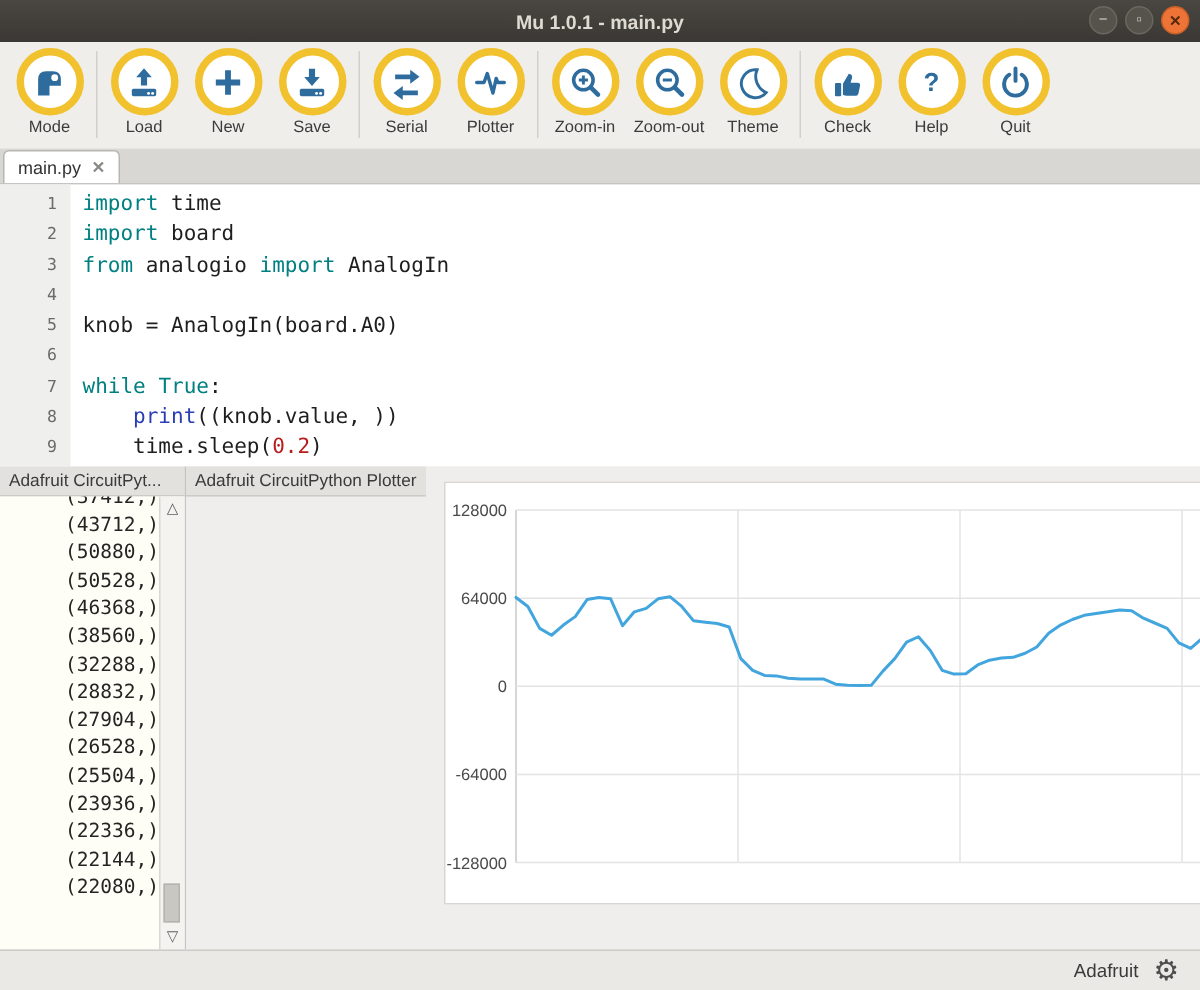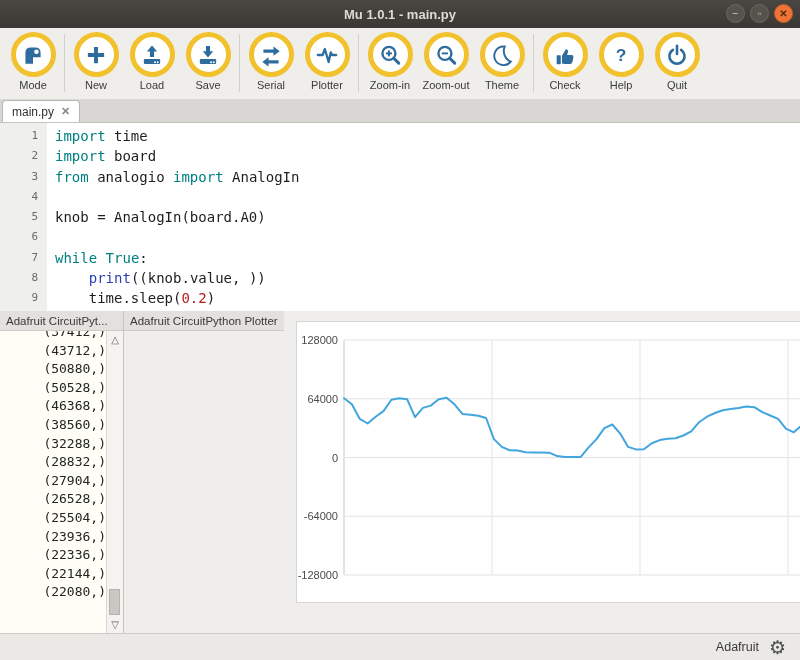--- a/index.html
+++ b/index.html
@@ -74,35 +74,35 @@
             <path d="M5 20 V10 q0-5 5-5 h4 q5 0 5 5 v4 h-7 v6 z" fill="#2E6C9E"></path>
             <circle cx="15.2" cy="9" r="2.1" fill="#fff"></circle>
           </svg>
         </div>
         <div class="tlabel">Mode</div>
       </div>
       <div class="tsep"></div>
       <div class="tbtn">
         <div class="tcircle">
           <svg viewBox="0 0 24 24">
-            <path d="M10.2 4.5 h3.6 v5.7 h5.7 v3.6 h-5.7 v5.7 h-3.6 v-5.7 h-5.7 v-3.6 h5.7 z" fill="#2E6C9E"></path>
-          </svg>
-        </div>
-        <div class="tlabel">New</div>
-      </div>
-      <div class="tbtn">
-        <div class="tcircle">
-          <svg viewBox="0 0 24 24">
             <path d="M12 3.2 l4.8 5.6 h-2.9 v5 h-3.8 v-5 h-2.9 z" fill="#2E6C9E"></path>
             <rect x="4.5" y="15.8" width="15" height="4.6" rx="1" fill="#2E6C9E"></rect>
             <circle cx="14.8" cy="18.7" r=".9" fill="#fff"></circle>
             <circle cx="17.3" cy="18.7" r=".9" fill="#fff"></circle>
           </svg>
         </div>
         <div class="tlabel">Load</div>
+      </div>
+      <div class="tbtn">
+        <div class="tcircle">
+          <svg viewBox="0 0 24 24">
+            <path d="M10.2 4.5 h3.6 v5.7 h5.7 v3.6 h-5.7 v5.7 h-3.6 v-5.7 h-5.7 v-3.6 h5.7 z" fill="#2E6C9E"></path>
+          </svg>
+        </div>
+        <div class="tlabel">New</div>
       </div>
       <div class="tbtn">
         <div class="tcircle">
           <svg viewBox="0 0 24 24">
             <path d="M10.1 3.6 h3.8 v5 h2.9 l-4.8 5.6 -4.8-5.6 h2.9 z" fill="#2E6C9E"></path>
             <rect x="4.5" y="15.8" width="15" height="4.6" rx="1" fill="#2E6C9E"></rect>
             <circle cx="14.8" cy="18.7" r=".9" fill="#fff"></circle>
             <circle cx="17.3" cy="18.7" r=".9" fill="#fff"></circle>
           </svg>
         </div>

